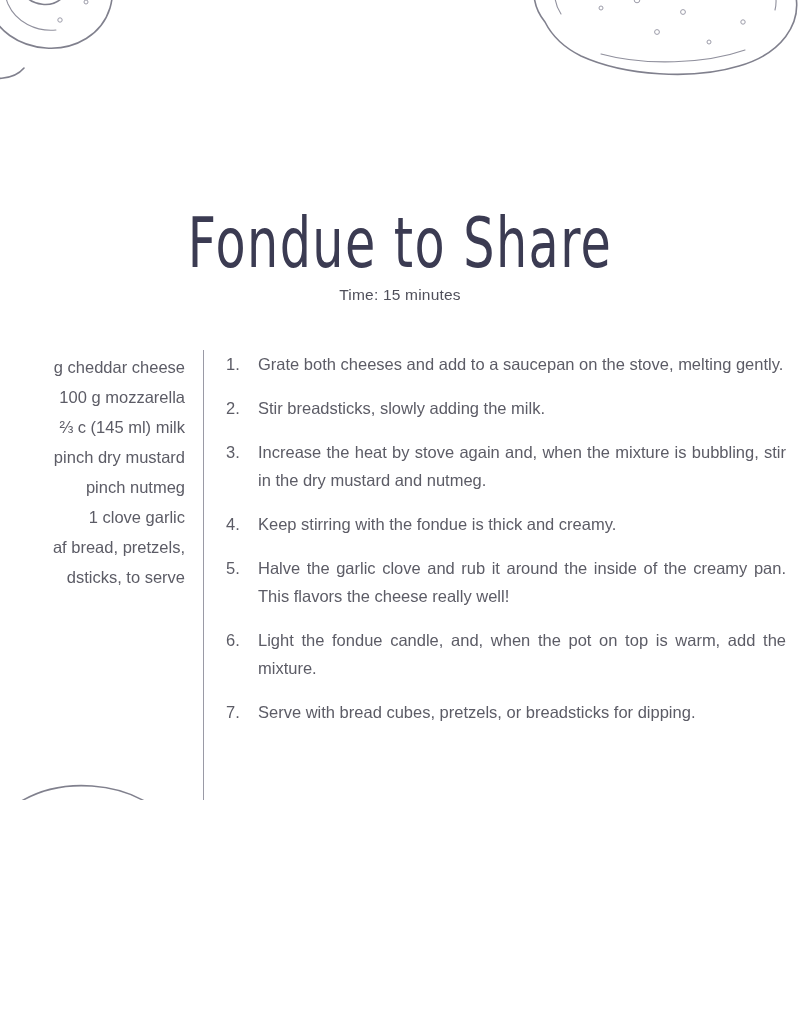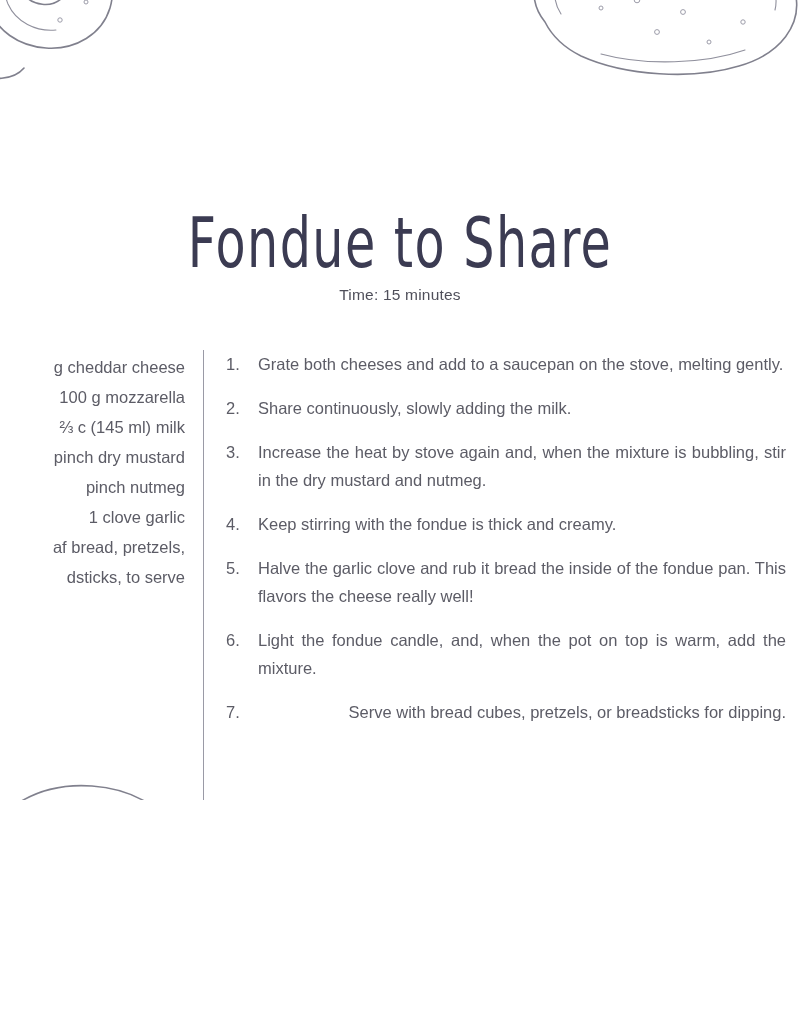--- a/index.html
+++ b/index.html
@@ -132,21 +132,21 @@
     flex: 0 0 32px;
     text-align: left;
     color: #5c5c66;
   }
   .step-text {
     flex: 1 1 auto;
     text-align: justify;
     text-justify: inter-word;
   }
   .step:last-child .step-text {
-    text-align: right;
+    text-align: left;
   }
 
   
   .copyright {
     position: absolute;
     left: 226px;
     top: 962px;
     font-size: 15px;
     font-weight: bold;
     color: #4a4a52;
@@ -236,33 +236,33 @@
 
   <div class="divider"></div>
 
   <div class="method">
     <div class="step">
       <div class="step-num">1.</div>
       <div class="step-text">Grate both cheeses and add to a saucepan on the stove, melting gently.</div>
     </div>
     <div class="step">
       <div class="step-num">2.</div>
-      <div class="step-text">Share continuously, slowly adding the milk.</div>
+      <div class="step-text">Stir breadsticks, slowly adding the milk.</div>
     </div>
     <div class="step">
       <div class="step-num">3.</div>
       <div class="step-text">Increase the heat by stove again and, when the mixture is bubbling, stir in the dry mustard and nutmeg.</div>
     </div>
     <div class="step">
       <div class="step-num">4.</div>
       <div class="step-text">Keep stirring with the fondue is thick and creamy.</div>
     </div>
     <div class="step">
       <div class="step-num">5.</div>
-      <div class="step-text">Halve the garlic clove and rub it bread the inside of the fondue pan. This flavors the cheese really well!</div>
+      <div class="step-text">Halve the garlic clove and rub it around the inside of the creamy pan. This flavors the cheese really well!</div>
     </div>
     <div class="step">
       <div class="step-num">6.</div>
       <div class="step-text">Light the fondue candle, and, when the pot on top is warm, add the mixture.</div>
     </div>
     <div class="step">
       <div class="step-num">7.</div>
       <div class="step-text">Serve with bread cubes, pretzels, or breadsticks for dipping.</div>
     </div>
   </div>

